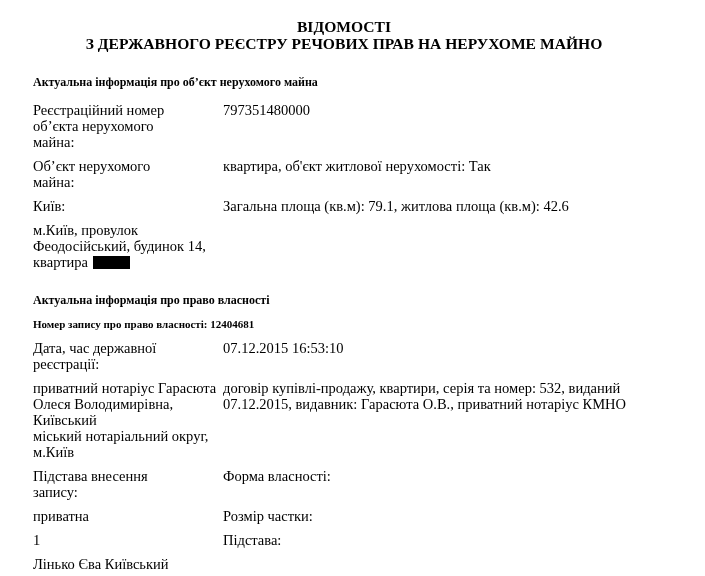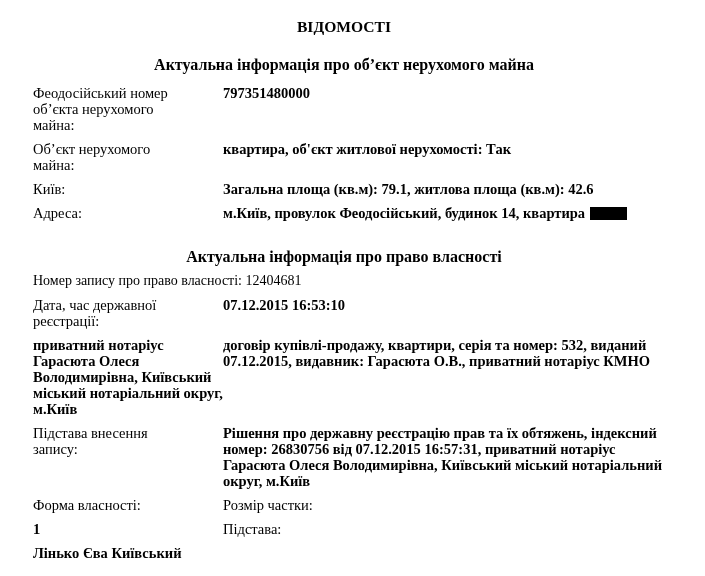--- a/index.html
+++ b/index.html
@@ -23,108 +23,104 @@
       padding: 18px 12px 0 33px;
     }
     .doc-title {
       text-align: center;
       font-weight: bold;
       font-size: 15.6px;
       line-height: 17px;
       padding-right: 21px; 
     }
     .section-header {
-      text-align: center;
+      text-align: left;
       font-weight: bold;
-      font-size: 16px;
+      font-size: 12px;
       padding-right: 21px;
     }
     .sh1 { margin-top: 22px; }
-    .sh2 { margin-top: 28px; }
+    .sh2 { margin-top: 22px; }
     .record-line {
-      font-weight: normal;
-      font-size: 14px;
+      font-weight: bold;
+      font-size: 11px;
       margin-top: 8px;
     }
     .rows {
       display: grid;
       grid-template-columns: 190px 1fr;
       row-gap: 8px;
     }
     .rows1 { margin-top: 12px; }
     .rows2 { margin-top: 8px; }
     .label {
       white-space: pre-line;
       max-width: 170px;
     }
     .value {
       white-space: pre-line;
       max-width: 470px;
-      font-weight: bold;
     }
     .redaction {
       display: inline-block;
       width: 37px;
       height: 13px;
       background: #000000;
       vertical-align: -2px;
       margin-left: 5px;
     }
   </style>
 </head>
 <body>
 
 <div class="page">
 
   <div class="doc-title">
     <div>ВІДОМОСТІ</div>
+    <div>З ДЕРЖАВНОГО РЕЄСТРУ РЕЧОВИХ ПРАВ НА НЕРУХОМЕ МАЙНО</div>
   </div>
 
   <div class="section-header sh1">Актуальна інформація про об’єкт нерухомого майна</div>
 
   <div class="rows rows1">
-    <div class="label">Феодосійський номер
+    <div class="label">Реєстраційний номер
 об’єкта нерухомого
 майна:</div>
     <div class="value">797351480000</div>
 
     <div class="label">Об’єкт нерухомого
 майна:</div>
     <div class="value">квартира, об'єкт житлової нерухомості: Так</div>
 
     <div class="label">Київ:</div>
     <div class="value">Загальна площа (кв.м): 79.1, житлова площа (кв.м): 42.6</div>
 
-    <div class="label">Адреса:</div>
     <div class="value"><span>м.Київ, провулок Феодосійський, будинок 14, квартира</span><span class="redaction"></span></div>
   </div>
 
   <div class="section-header sh2">Актуальна інформація про право власності</div>
 
   <div class="record-line">Номер запису про право власності: 12404681</div>
 
   <div class="rows rows2">
     <div class="label">Дата, час державної
 реєстрації:</div>
     <div class="value">07.12.2015 16:53:10</div>
 
     <div class="value">приватний нотаріус Гарасюта Олеся Володимирівна, Київський
 міський нотаріальний округ, м.Київ</div>
 
     <div class="value">договір купівлі-продажу, квартири, серія та номер: 532, виданий
 07.12.2015, видавник: Гарасюта О.В., приватний нотаріус КМНО</div>
 
     <div class="label">Підстава внесення
 запису:</div>
-    <div class="value">Рішення про державну реєстрацію прав та їх обтяжень, індексний
-номер: 26830756 від 07.12.2015 16:57:31, приватний нотаріус
-Гарасюта Олеся Володимирівна, Київський міський нотаріальний
-округ, м.Київ</div>
 
     <div class="label">Форма власності:</div>
+    <div class="value">приватна</div>
 
     <div class="label">Розмір частки:</div>
     <div class="value">1</div>
 
     <div class="label">Підстава:</div>
     <div class="value">Лінько Єва Київський</div>
   </div>
 
 </div>
 

